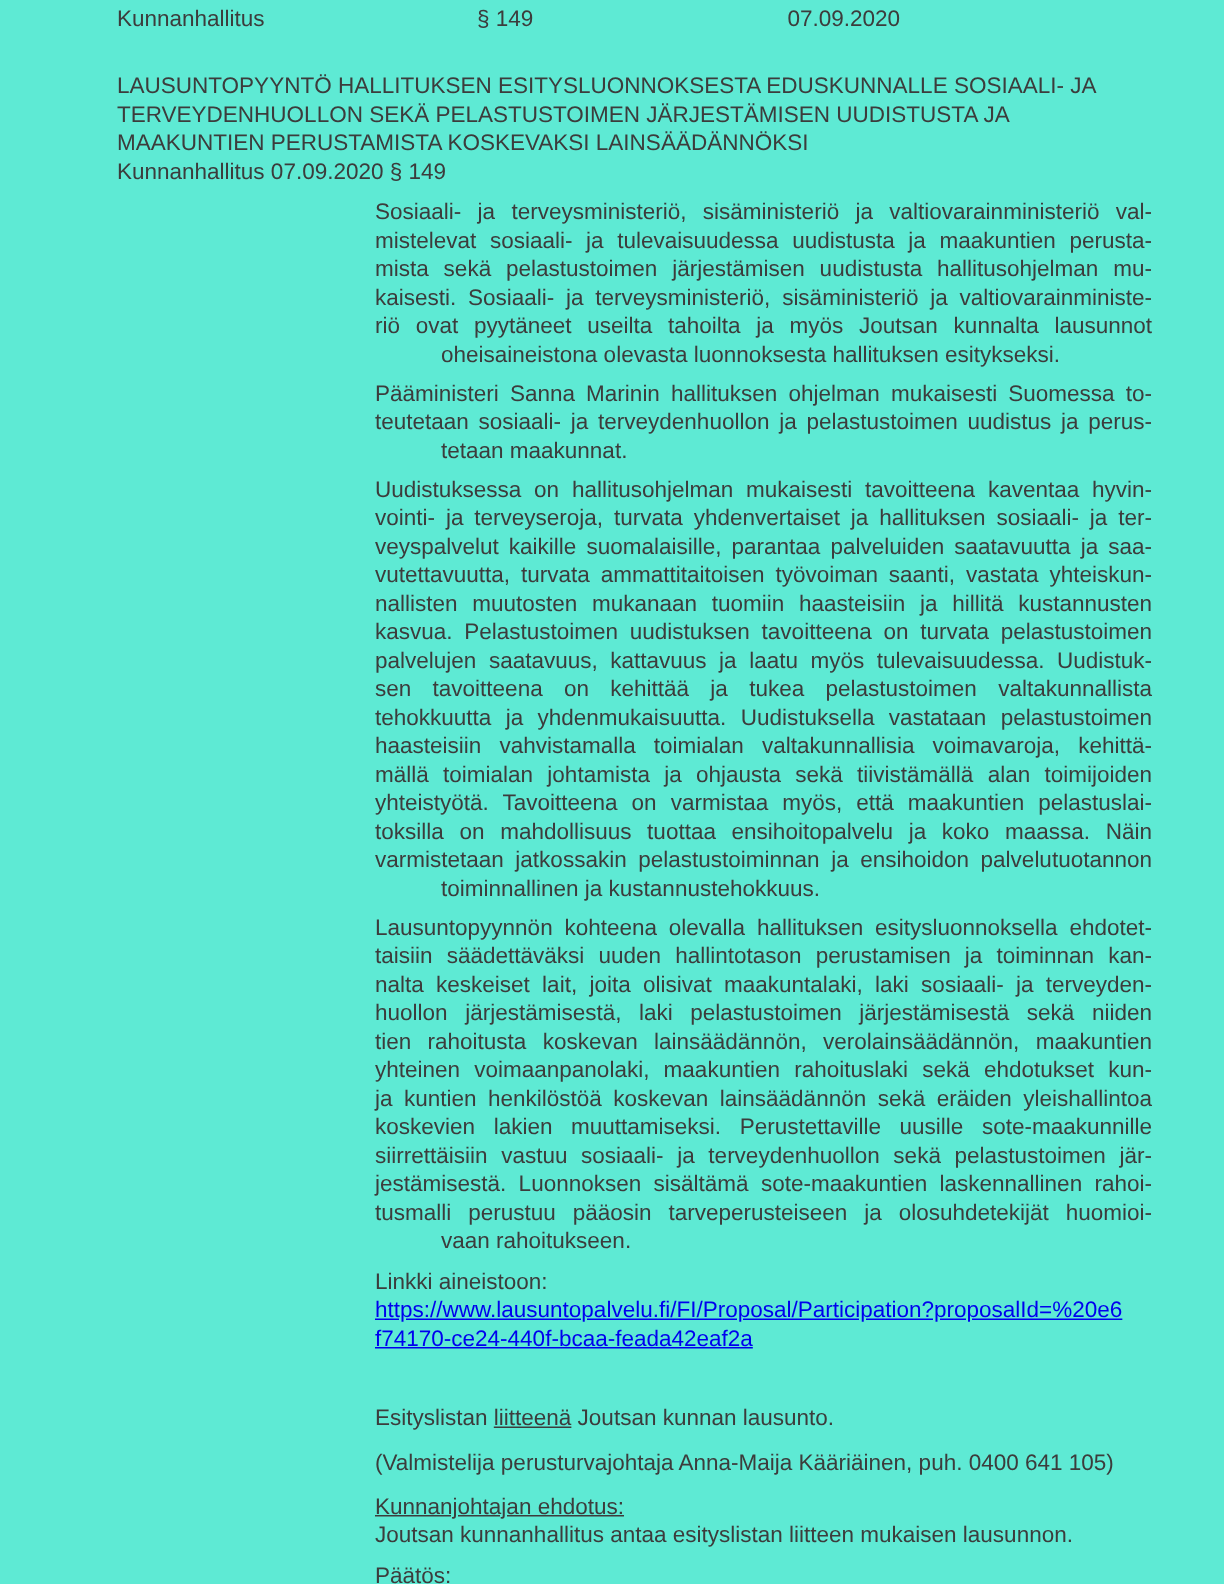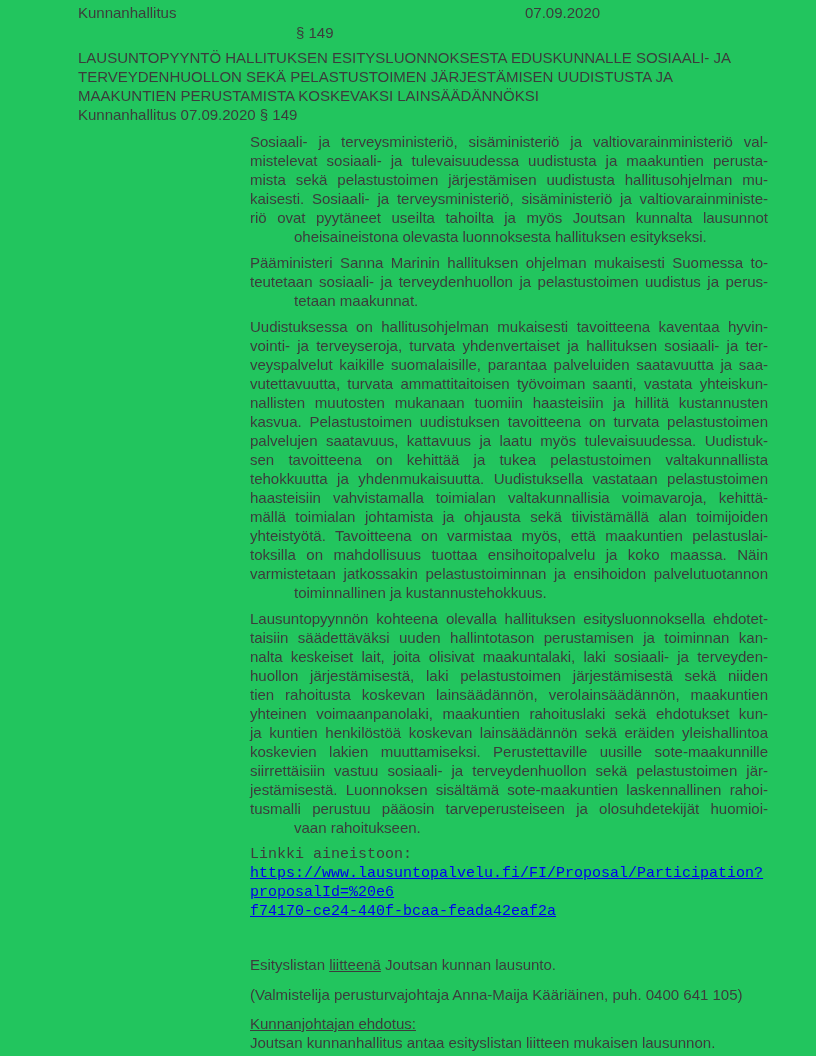--- a/index.html
+++ b/index.html
@@ -1,29 +1,29 @@
 <!DOCTYPE html>
 <html><head>
 <meta charset="utf-8">
 <style>
   html, body { margin: 0; padding: 0; background: #ffffff; }
   .page {
     position: relative;
     width: 816px;
     height: 1056px;
-    background: #22c55e;
+    background: #5eead4;
     overflow: hidden;
     font-family: "Liberation Sans", sans-serif;
     font-size: 15px;
     line-height: 19px;
     color: #3c3c3c;
   }
   .header-item { position: absolute; top: 3px; white-space: nowrap; }
   .header-left   { left: 78px; }
-  .header-center { left: 296px; margin-top: 20px; }
+  .header-center { left: 318px; }
   .header-right  { left: 525px; }
 
   .doc-title {
     position: absolute;
     left: 78px;
     top: 48px;
     width: 700px;
   }
   .section-ref {
     position: absolute;
@@ -34,21 +34,21 @@
   .col {
     position: absolute;
     left: 250px;
     top: 132px;
     width: 518px;
   }
   .para { margin: 0 0 7px 0; }
   .justify .tline { text-align: justify; text-align-last: justify; }
   .justify .tline:last-child { text-align-last: left; margin-left: 44px; }
 
-  .link-block { margin: 8px 0 34px 0; font-family: Liberation Mono, monospace; }
+  .link-block { margin: 8px 0 34px 0; }
   .link-url {
     display: block;
     color: #0000EE;
     text-decoration: underline;
     cursor: pointer;
   }
   .link-url .tline { text-align: left; }
 
   .attachment-note { margin: 0 0 11px 0; }
   .preparer-note   { margin: 0 0 10px 0; }

